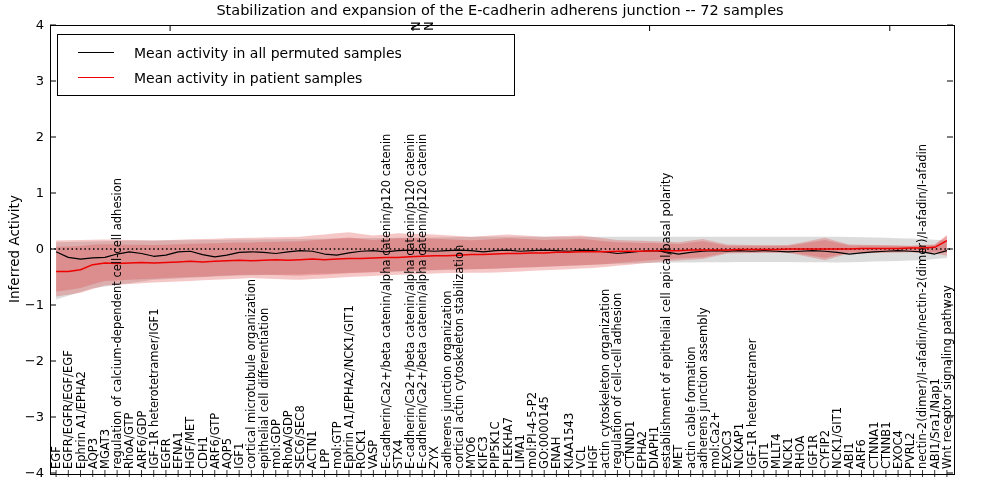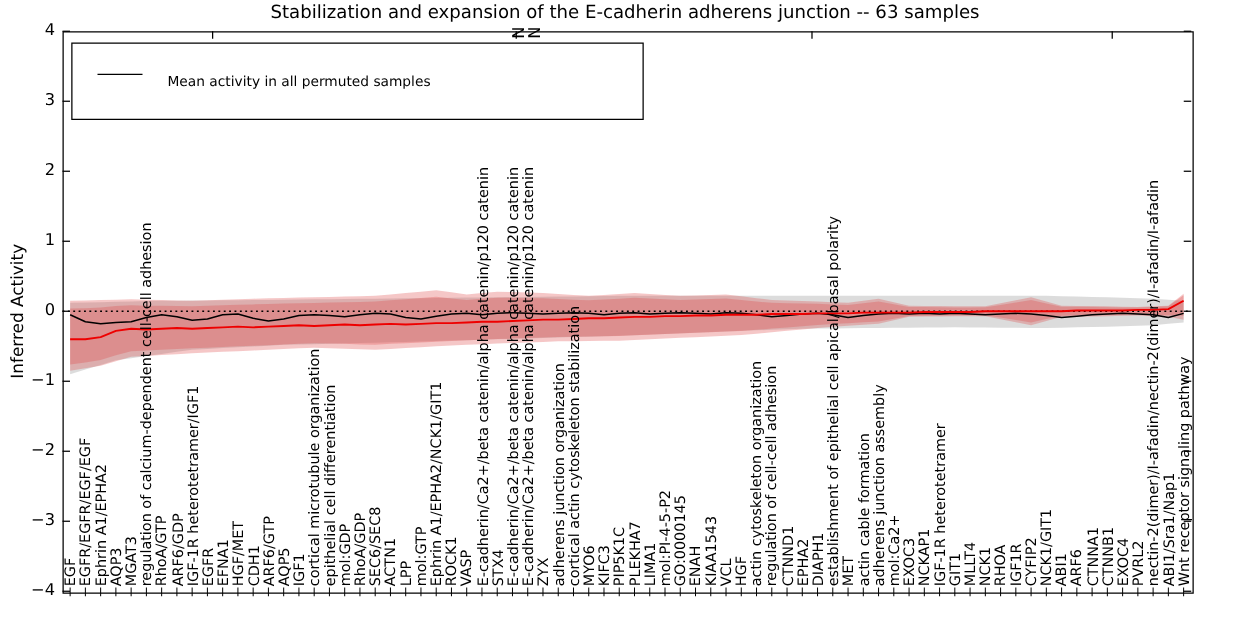--- a/index.html
+++ b/index.html
@@ -15,30 +15,30 @@
     position:absolute;font-size:11.5px;line-height:12px;white-space:nowrap;
     transform:rotate(-90deg);transform-origin:0 0;
   }
   #x-axis-label{position:absolute;left:50px;top:478px;width:903px;text-align:center;font-size:13.5px;}
   #y-axis-label{position:absolute;left:-56px;top:241px;width:140px;text-align:center;font-size:13.5px;
     transform:rotate(-90deg);transform-origin:center center;}
   #legend{
     position:absolute;left:57px;top:34px;width:458px;height:62px;background:#fff;border:1px solid #000;
     z-index:5;display:flex;flex-direction:column;justify-content:center;gap:9px;padding-left:12px;box-sizing:border-box;
   }
-  .legend-row{display:flex;font-size:11px;}
+  .legend-row{display:flex;align-items:center;font-size:14px;}
   .legend-line{display:inline-block;width:36px;height:0;border-top:1.7px solid #000;margin:0 20px 0 8px;}
   .topov{position:absolute;font-size:13px;line-height:13px;transform:rotate(-90deg);transform-origin:0 0;z-index:6;}
 </style>
 </head>
 <body>
 
 <div id="figure">
 
-  <div id="title">Stabilization and expansion of the E-cadherin adherens junction -- 63 samples</div>
+  <div id="title">Stabilization and expansion of the E-cadherin adherens junction -- 72 samples</div>
 
   <div id="plot-area"></div>
 
   <svg id="chart-svg" width="903" height="448" viewBox="0 0 903 448">
       <polygon points="6.101351351351352,217.28 18.304054054054053,217 30.506756756756758,216.72 42.70945945945946,216.44 54.91216216216216,216.16 67.11486486486487,215.88 79.31756756756756,215.6 91.52027027027027,215.50666666666666 103.72297297297297,215.41333333333333 115.92567567567568,215.32 128.1283783783784,215.22666666666666 140.3310810810811,215.13333333333333 152.53378378378378,215.04 164.73648648648648,214.9 176.9391891891892,214.76 189.1418918918919,214.62 201.34459459459458,214.48 213.5472972972973,214.34 225.75,214.2 237.9527027027027,214.06 250.15540540540542,213.92 262.3581081081081,213.78 274.56081081081084,213.64 286.7635135135135,213.5 298.9662162162162,213.36 311.1689189189189,213.22 323.3716216216216,213.08 335.5743243243243,212.94 347.77702702702703,212.8 359.97972972972974,212.66 372.18243243243245,212.52 384.38513513513516,212.38 396.5878378378378,212.24 408.7905405405405,212.1 420.9932432432432,211.96 433.19594594594594,211.82 445.39864864864865,211.68 457.60135135135135,211.68 469.80405405405406,211.68 482.0067567567568,211.68 494.2094594594595,211.68 506.4121621621622,211.68 518.6148648648649,211.68 530.8175675675676,211.68 543.0202702702703,211.68 555.222972972973,211.68 567.4256756756756,211.68 579.6283783783783,211.68 591.831081081081,211.68 604.0337837837837,211.68 616.2364864864865,211.68 628.4391891891892,211.68 640.6418918918919,211.68 652.8445945945946,211.68 665.0472972972973,211.68 677.25,211.68 689.4527027027027,211.68 701.6554054054054,211.68 713.8581081081081,211.68 726.0608108108108,211.68 738.2635135135135,211.68 750.4662162162163,211.68 762.668918918919,211.68 774.8716216216217,211.68 787.0743243243244,211.68 799.277027027027,211.96 811.4797297297297,212.24 823.6824324324324,212.52 835.8851351351351,212.8 848.0878378378378,213.17333333333335 860.2905405405405,213.54666666666668 872.4932432432432,213.92 884.6959459459459,214.76 896.8986486486486,215.6 896.8986486486486,232.96 884.6959459459459,234.08 872.4932432432432,235.2 860.2905405405405,235.57333333333332 848.0878378378378,235.94666666666666 835.8851351351351,236.32 823.6824324324324,236.6 811.4797297297297,236.88 799.277027027027,237.16 787.0743243243244,237.44 774.8716216216217,237.34666666666666 762.668918918919,237.25333333333333 750.4662162162163,237.16 738.2635135135135,237.06666666666666 726.0608108108108,236.97333333333333 713.8581081081081,236.88 701.6554054054054,236.97333333333333 689.4527027027027,237.06666666666666 677.25,237.16 665.0472972972973,237.25333333333333 652.8445945945946,237.34666666666666 640.6418918918919,237.44 628.4391891891892,237.58 616.2364864864865,237.72 604.0337837837837,237.86 591.831081081081,238 579.6283783783783,238.42 567.4256756756756,238.84 555.222972972973,239.26 543.0202702702703,239.68 530.8175675675676,240.17000000000002 518.6148648648649,240.66 506.4121621621622,241.15 494.2094594594595,241.64 482.0067567567568,242.13 469.80405405405406,242.62 457.60135135135135,243.11 445.39864864864865,243.6 433.19594594594594,243.95 420.9932432432432,244.3 408.7905405405405,244.65 396.5878378378378,245 384.38513513513516,245.35 372.18243243243245,245.7 359.97972972972974,246.05 347.77702702702703,246.4 335.5743243243243,246.75 323.3716216216216,247.1 311.1689189189189,247.45 298.9662162162162,247.8 286.7635135135135,248.15 274.56081081081084,248.5 262.3581081081081,248.85 250.15540540540542,249.2 237.9527027027027,249.48 225.75,249.76 213.5472972972973,250.04 201.34459459459458,250.32 189.1418918918919,250.6 176.9391891891892,250.88 164.73648648648648,251.53333333333333 152.53378378378378,252.18666666666667 140.3310810810811,252.84 128.1283783783784,253.49333333333334 115.92567567567568,254.14666666666668 103.72297297297297,254.8 91.52027027027027,256.48 79.31756756756756,258.15999999999997 67.11486486486487,259.84000000000003 54.91216216216216,261.52 42.70945945945946,263.2 30.506756756756758,266.93333333333334 18.304054054054053,270.6666666666667 6.101351351351352,274.4" fill="#8a8a8a" fill-opacity="0.3" stroke="none"></polygon>
       <polygon points="6.101351351351352,215.6 18.304054054054053,215.32 30.506756756756758,215.04 42.70945945945946,214.76 54.91216216216216,214.48 67.11486486486487,214.76 79.31756756756756,215.04 91.52027027027027,215.32 103.72297297297297,215.6 115.92567567567568,215.18 128.1283783783784,214.76 140.3310810810811,214.34 152.53378378378378,213.92 164.73648648648648,213.64 176.9391891891892,213.36 189.1418918918919,213.08 201.34459459459458,212.8 213.5472972972973,212.52 225.75,212.24 237.9527027027027,211.96 250.15540540540542,211.68 262.3581081081081,210.56 274.56081081081084,209.44 286.7635135135135,208.32 298.9662162162162,207.2 311.1689189189189,208.88 323.3716216216216,210.56 335.5743243243243,209.44 347.77702702702703,208.32 359.97972972972974,208.69333333333333 372.18243243243245,209.06666666666666 384.38513513513516,209.44 396.5878378378378,210.18666666666667 408.7905405405405,210.93333333333334 420.9932432432432,211.68 433.19594594594594,210.93333333333334 445.39864864864865,210.18666666666667 457.60135135135135,209.44 469.80405405405406,210.18666666666667 482.0067567567568,210.93333333333334 494.2094594594595,211.68 506.4121621621622,211.30666666666667 518.6148648648649,210.93333333333334 530.8175675675676,210.56 543.0202702702703,212.05333333333334 555.222972972973,213.54666666666668 567.4256756756756,215.04 579.6283783783783,215.41333333333333 591.831081081081,215.78666666666666 604.0337837837837,216.16 616.2364864864865,216.72 628.4391891891892,217.28 640.6418918918919,215.6 652.8445945945946,213.92 665.0472972972973,216.72 677.25,219.52 689.4527027027027,219.70666666666668 701.6554054054054,219.89333333333335 713.8581081081081,220.08 726.0608108108108,220.08 738.2635135135135,220.08 750.4662162162163,217.65333333333334 762.668918918919,215.22666666666666 774.8716216216217,212.8 787.0743243243244,216.16 799.277027027027,219.52 811.4797297297297,219.70666666666668 823.6824324324324,219.89333333333335 835.8851351351351,220.08 848.0878378378378,220.36 860.2905405405405,220.64 872.4932432432432,220.08 884.6959459459459,219.52 896.8986486486486,210 896.8986486486486,230.72 884.6959459459459,228.48 872.4932432432432,227.92 860.2905405405405,227.36 848.0878378378378,227.64 835.8851351351351,227.92 823.6824324324324,228.10666666666665 811.4797297297297,228.29333333333332 799.277027027027,228.48 787.0743243243244,231.84 774.8716216216217,235.2 762.668918918919,232.77333333333334 750.4662162162163,230.34666666666666 738.2635135135135,227.92 726.0608108108108,227.92 713.8581081081081,227.92 701.6554054054054,228.10666666666665 689.4527027027027,228.29333333333332 677.25,228.48 665.0472972972973,231.28 652.8445945945946,234.08 640.6418918918919,234.82666666666665 628.4391891891892,235.57333333333332 616.2364864864865,236.32 604.0337837837837,237.44 591.831081081081,238.56 579.6283783783783,239.68 567.4256756756756,240.8 555.222972972973,241.92000000000002 543.0202702702703,243.04 530.8175675675676,243.6 518.6148648648649,244.16 506.4121621621622,244.72 494.2094594594595,245.28 482.0067567567568,245.84 469.80405405405406,246.4 457.60135135135135,246.96 445.39864864864865,247.52 433.19594594594594,247.66 420.9932432432432,247.8 408.7905405405405,247.94 396.5878378378378,248.07999999999998 384.38513513513516,248.5 372.18243243243245,248.92000000000002 359.97972972972974,249.34 347.77702702702703,249.76 335.5743243243243,250.32 323.3716216216216,250.88 311.1689189189189,251.44 298.9662162162162,252 286.7635135135135,252.7 274.56081081081084,253.4 262.3581081081081,254.1 250.15540540540542,254.8 237.9527027027027,254.38 225.75,253.96 213.5472972972973,253.54000000000002 201.34459459459458,253.12 189.1418918918919,253.68 176.9391891891892,254.24 164.73648648648648,254.8 152.53378378378378,255.36 140.3310810810811,255.92000000000002 128.1283783783784,256.48 115.92567567567568,257.04 103.72297297297297,257.6 91.52027027027027,258.3 79.31756756756756,259 67.11486486486487,259.7 54.91216216216216,260.4 42.70945945945946,264.04 30.506756756756758,267.68 18.304054054054053,269.64 6.101351351351352,271.6" fill="#dd4444" fill-opacity="0.3" stroke="none"></polygon>
       <polygon points="6.101351351351352,221.76 18.304054054054053,221.536 30.506756756756758,220.976 42.70945945945946,219.744 54.91216216216216,219.184 67.11486486486487,219.51999999999998 79.31756756756756,219.632 91.52027027027027,219.744 103.72297297297297,220.07999999999998 115.92567567567568,219.632 128.1283783783784,219.184 140.3310810810811,218.736 152.53378378378378,218.512 164.73648648648648,218.176 176.9391891891892,217.84 189.1418918918919,217.504 201.34459459459458,217.392 213.5472972972973,217.05599999999998 225.75,216.72 237.9527027027027,216.608 250.15540540540542,216.272 262.3581081081081,215.264 274.56081081081084,214.48 286.7635135135135,213.472 298.9662162162162,212.464 311.1689189189189,213.808 323.3716216216216,215.04 335.5743243243243,214.03199999999998 347.77702702702703,213.136 359.97972972972974,213.32266666666666 372.18243243243245,213.50933333333333 384.38513513513516,213.696 396.5878378378378,214.29333333333332 408.7905405405405,214.77866666666665 420.9932432432432,215.264 433.19594594594594,214.66666666666666 445.39864864864865,213.95733333333334 457.60135135135135,213.248 469.80405405405406,213.84533333333334 482.0067567567568,214.33066666666667 494.2094594594595,214.928 506.4121621621622,214.51733333333334 518.6148648648649,214.21866666666668 530.8175675675676,213.808 543.0202702702703,215.00266666666667 555.222972972973,216.19733333333332 567.4256756756756,217.28 579.6283783783783,217.57866666666666 591.831081081081,217.87733333333333 604.0337837837837,218.064 616.2364864864865,218.512 628.4391891891892,218.96 640.6418918918919,217.504 652.8445945945946,216.16 665.0472972972973,218.4 677.25,220.64 689.4527027027027,220.67733333333334 701.6554054054054,220.82666666666665 713.8581081081081,220.976 726.0608108108108,220.976 738.2635135135135,220.864 750.4662162162163,218.92266666666666 762.668918918919,216.98133333333334 774.8716216216217,215.04 787.0743243243244,217.728 799.277027027027,220.416 811.4797297297297,220.45333333333332 823.6824324324324,220.60266666666666 835.8851351351351,220.752 848.0878378378378,220.976 860.2905405405405,221.088 872.4932432432432,220.64 884.6959459459459,220.08 896.8986486486486,211.12 896.8986486486486,227.696 884.6959459459459,227.248 872.4932432432432,226.912 860.2905405405405,226.464 848.0878378378378,226.8 835.8851351351351,227.024 823.6824324324324,227.17333333333335 811.4797297297297,227.32266666666666 799.277027027027,227.584 787.0743243243244,230.272 774.8716216216217,232.96 762.668918918919,231.01866666666666 750.4662162162163,229.07733333333334 738.2635135135135,227.136 726.0608108108108,227.248 713.8581081081081,227.248 701.6554054054054,227.39733333333334 689.4527027027027,227.54666666666668 677.25,227.808 665.0472972972973,230.048 652.8445945945946,232.288 640.6418918918919,232.88533333333334 628.4391891891892,233.59466666666665 616.2364864864865,234.192 604.0337837837837,235.088 591.831081081081,236.096 579.6283783783783,236.992 567.4256756756756,237.888 555.222972972973,238.89600000000002 543.0202702702703,239.792 530.8175675675676,240.24 518.6148648648649,240.8 506.4121621621622,241.248 494.2094594594595,241.808 482.0067567567568,242.256 469.80405405405406,242.816 457.60135135135135,243.264 445.39864864864865,243.824 433.19594594594594,244.048 420.9932432432432,244.16 408.7905405405405,244.38400000000001 396.5878378378378,244.608 384.38513513513516,244.944 372.18243243243245,245.392 359.97972972972974,245.84 347.77702702702703,246.288 335.5743243243243,246.736 323.3716216216216,247.296 311.1689189189189,247.856 298.9662162162162,248.304 286.7635135135135,248.976 274.56081081081084,249.648 262.3581081081081,250.096 250.15540540540542,250.768 237.9527027027027,250.54399999999998 225.75,250.096 213.5472972972973,249.872 201.34459459459458,249.648 189.1418918918919,249.984 176.9391891891892,250.544 164.73648648648648,251.104 152.53378378378378,251.66400000000002 140.3310810810811,252 128.1283783783784,252.56 115.92567567567568,253.12 103.72297297297297,253.68 91.52027027027027,254.128 79.31756756756756,254.8 67.11486486486487,255.472 54.91216216216216,255.92000000000002 42.70945945945946,259.168 30.506756756756758,263.088 18.304054054054053,264.992 6.101351351351352,266.56" fill="#dd4444" fill-opacity="0.3" stroke="none"></polygon>
       <line x1="0" y1="224" x2="903" y2="224" stroke="#000" stroke-width="1.3" stroke-dasharray="1.5,2.8"></line>
       <polyline points="6.101351351351352,226.8 18.304054054054053,232.4 30.506756756756758,234.08 42.70945945945946,232.96 54.91216216216216,232.4 67.11486486486487,229.04 79.31756756756756,226.8 91.52027027027027,228.48 103.72297297297297,231.28 115.92567567567568,230.16 128.1283783783784,226.8 140.3310810810811,226.24 152.53378378378378,229.6 164.73648648648648,231.84 176.9391891891892,230.16 189.1418918918919,227.36 201.34459459459458,226.8 213.5472972972973,227.36 225.75,228.48 237.9527027027027,226.8 250.15540540540542,225.68 262.3581081081081,226.24 274.56081081081084,229.04 286.7635135135135,230.16 298.9662162162162,227.92 311.1689189189189,226.24 323.3716216216216,225.68 335.5743243243243,226.8 347.77702702702703,225.68 359.97972972972974,225.12 372.18243243243245,225.68 384.38513513513516,226.24 396.5878378378378,225.68 408.7905405405405,225.12 420.9932432432432,225.68 433.19594594594594,226.8 445.39864864864865,225.68 457.60135135135135,225.12 469.80405405405406,226.24 482.0067567567568,225.68 494.2094594594595,225.12 506.4121621621622,225.68 518.6148648648649,226.24 530.8175675675676,225.12 543.0202702702703,225.68 555.222972972973,226.8 567.4256756756756,228.48 579.6283783783783,227.36 591.831081081081,226.24 604.0337837837837,225.68 616.2364864864865,226.8 628.4391891891892,229.04 640.6418918918919,227.36 652.8445945945946,226.24 665.0472972972973,225.68 677.25,226.24 689.4527027027027,225.68 701.6554054054054,226.24 713.8581081081081,225.68 726.0608108108108,226.24 738.2635135135135,226.8 750.4662162162163,226.24 762.668918918919,225.68 774.8716216216217,226.24 787.0743243243244,227.36 799.277027027027,229.04 811.4797297297297,227.92 823.6824324324324,226.8 835.8851351351351,226.24 848.0878378378378,225.68 860.2905405405405,226.24 872.4932432432432,226.8 884.6959459459459,229.04 896.8986486486486,225.68" fill="none" stroke="#000000" stroke-width="1.2" stroke-linejoin="round"></polyline>
       <polyline points="6.101351351351352,246.4 18.304054054054053,246.4 30.506756756756758,244.72 42.70945945945946,239.68 54.91216216216216,238 67.11486486486487,238.56 79.31756756756756,238 91.52027027027027,237.44 103.72297297297297,238 115.92567567567568,237.44 128.1283783783784,236.88 140.3310810810811,236.32 152.53378378378378,236.88 164.73648648648648,236.32 176.9391891891892,235.76 189.1418918918919,235.2 201.34459459459458,235.76 213.5472972972973,235.2 225.75,234.64 237.9527027027027,235.2 250.15540540540542,234.64 262.3581081081081,234.08 274.56081081081084,234.64 286.7635135135135,234.08 298.9662162162162,233.52 311.1689189189189,233.52 323.3716216216216,232.96 335.5743243243243,232.4 347.77702702702703,232.4 359.97972972972974,231.84 372.18243243243245,231.28 384.38513513513516,230.72 396.5878378378378,230.72 408.7905405405405,230.16 420.9932432432432,229.6 433.19594594594594,229.6 445.39864864864865,229.04 457.60135135135135,228.48 469.80405405405406,228.48 482.0067567567568,227.92 494.2094594594595,227.92 506.4121621621622,227.36 518.6148648648649,227.36 530.8175675675676,226.8 543.0202702702703,226.8 555.222972972973,226.8 567.4256756756756,226.24 579.6283783783783,226.24 591.831081081081,226.24 604.0337837837837,225.68 616.2364864864865,225.68 628.4391891891892,225.68 640.6418918918919,225.12 652.8445945945946,225.12 665.0472972972973,225.12 677.25,225.12 689.4527027027027,224.56 701.6554054054054,224.56 713.8581081081081,224.56 726.0608108108108,224.56 738.2635135135135,224 750.4662162162163,224 762.668918918919,224 774.8716216216217,224 787.0743243243244,224 799.277027027027,224 811.4797297297297,223.44 823.6824324324324,223.44 835.8851351351351,223.44 848.0878378378378,223.44 860.2905405405405,222.88 872.4932432432432,222.88 884.6959459459459,222.32 896.8986486486486,215.6" fill="none" stroke="#ee0000" stroke-width="1.5" stroke-linejoin="round"></polyline>
@@ -232,15 +232,19 @@
       <span class="topov" style="left: 422px; top: 31px;">N</span>
     </div>
 
   <div id="y-axis-label">Inferred Activity</div>
 
   <div id="legend">
     <div class="legend-row">
       <span class="legend-line" style="border-top-color: rgb(0, 0, 0);"></span>
       <span>Mean activity in all permuted samples</span>
     </div>
+    <div class="legend-row">
+      <span class="legend-line" style="border-top-color: rgb(238, 0, 0);"></span>
+      <span>Mean activity in patient samples</span>
+    </div>
   </div>
 
 </div>
 
 </body></html>

